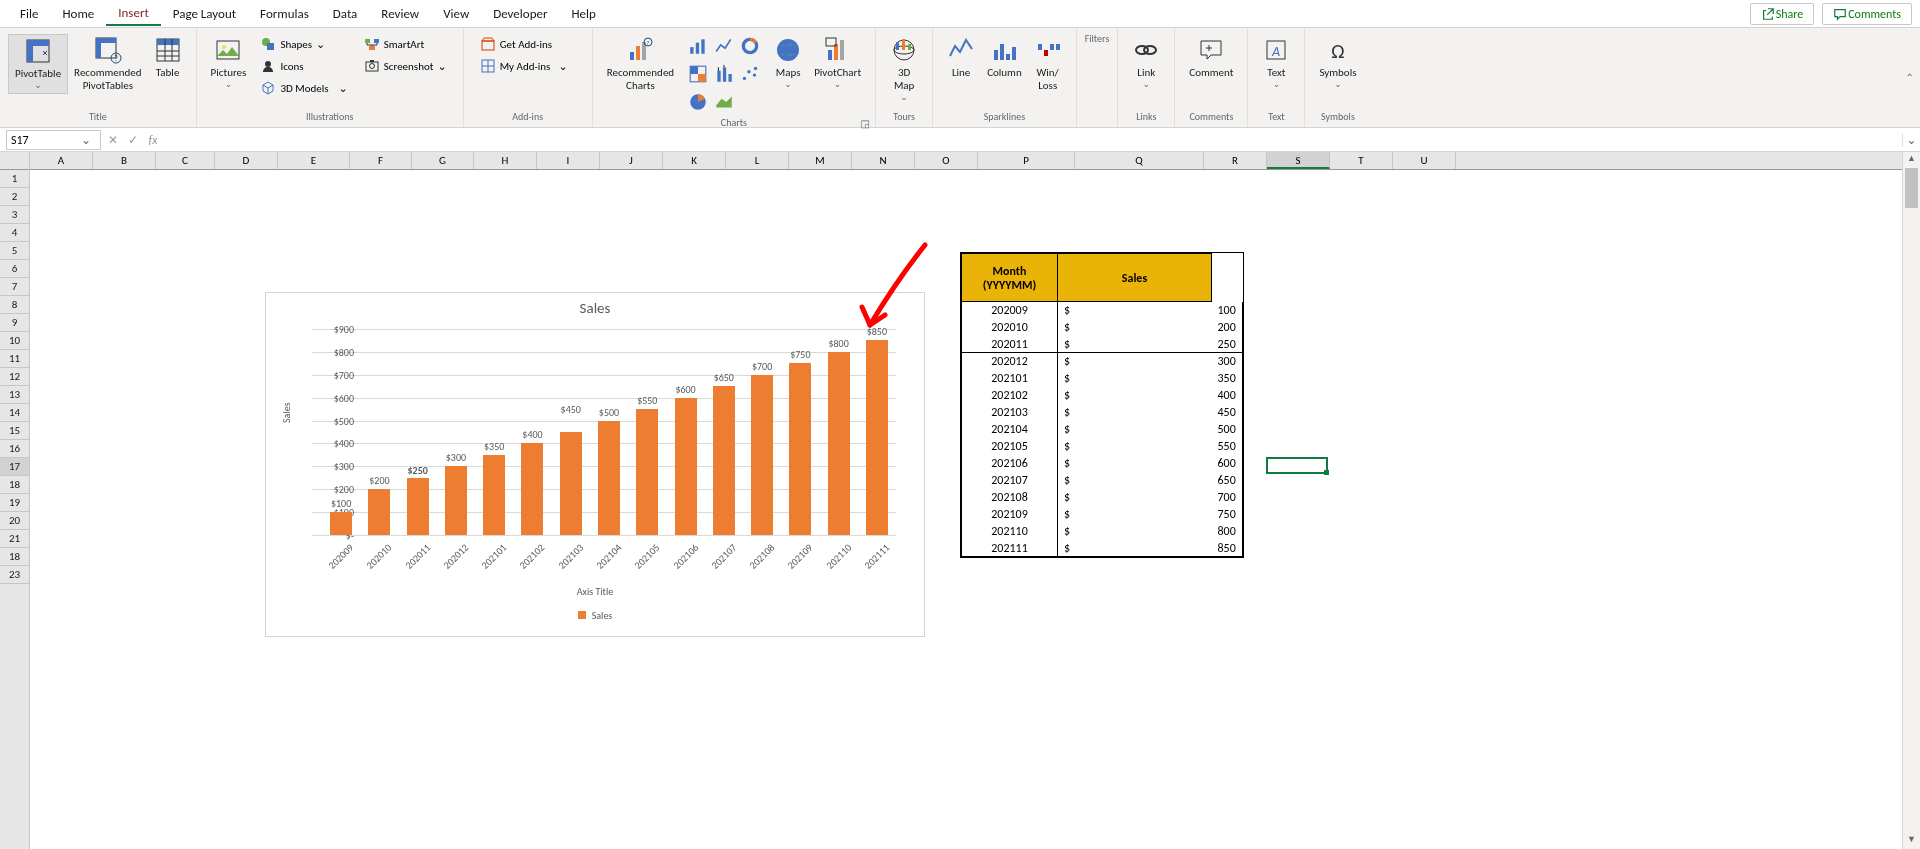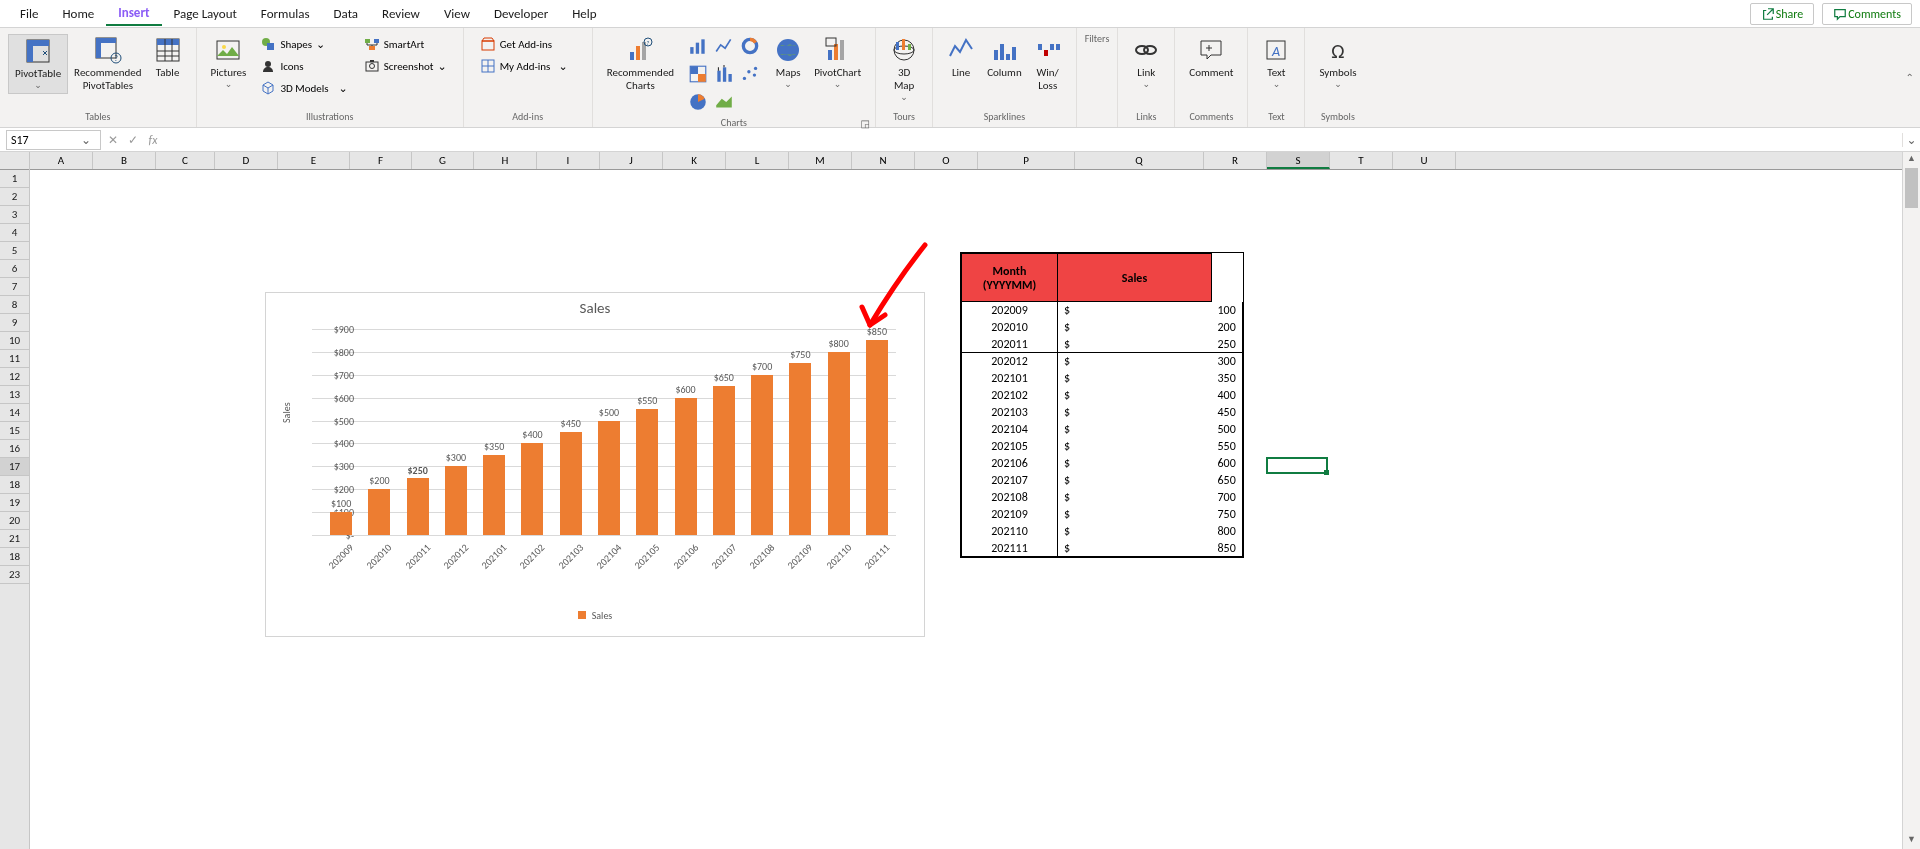--- a/index.html
+++ b/index.html
@@ -1,21 +1,21 @@
 <!DOCTYPE html>
 <html><head>
 <meta charset="utf-8">
 <style>
 *{margin:0;padding:0;box-sizing:border-box;font-family:"Segoe UI",Calibri,Arial,sans-serif}
 body{background:#fff;font-size:12px;overflow:hidden}
 
 
 .tabline{display:flex;align-items:center;height:28px;padding:0 8px;background:#fff;border-bottom:1px solid #d4d4d4}
 .tab{padding:4px 12px;font-size:13px;color:#1a1a1a;cursor:pointer}
-.tab.active{color:#8b5cf6;font-weight:700;border-bottom:2px solid #107c41}
+.tab.active{color:#7f1d1d;font-weight:400;border-bottom:2px solid #107c41}
 .spacer{flex:1}
 .hbtn{display:flex;align-items:center;gap:1px;border:1px solid #c8c8c8;border-radius:2px;padding:3px 10px;font-size:12px;margin-left:8px;cursor:pointer;color:#0f7b0f}
 .hbtn svg{width:14px;height:14px}
 
 
 .ribbon{display:flex;background:#f3f2f1;border-bottom:1px solid #d4d4d4;height:100px}
 .group{display:flex;flex-direction:column;align-items:center;border-right:1px solid #e1dfdd;padding:2px 8px}
 .group-controls{display:flex;align-items:flex-start;flex:1;padding-top:4px}
 .group-label{font-size:10px;color:#666;padding:2px 0;position:relative;width:100%;text-align:center}
 .dlaunch{position:absolute;right:-4px;bottom:2px;width:12px;height:12px;display:flex;align-items:center;justify-content:center;cursor:pointer}
@@ -69,21 +69,21 @@
 .xaxislabel{position:absolute;left:0;right:0;top:292px;text-align:center;font-size:10px;color:#595959}
 .legend{position:absolute;left:0;right:0;top:316px;text-align:center;font-size:10px;color:#595959}
 .legend .sw{display:inline-block;width:8px;height:8px;background:#ed7d31;margin-right:6px}
 
 
 .arrow{position:absolute;left:805px;top:70px;width:100px;height:100px;pointer-events:none}
 
 
 .dtable{position:absolute;left:930px;top:82px;border:1px solid #000;background:#fff}
 .dtable table{border-collapse:collapse}
-.dtable th{background:#ef4444;border:1px solid #000;font-size:12px;font-weight:bold;padding:4px 6px;text-align:center}
+.dtable th{background:#eab308;border:1px solid #000;font-size:12px;font-weight:bold;padding:4px 6px;text-align:center}
 .dtable th.m{width:96px;height:48px}
 .dtable th.s{width:154px}
 .dtable td{border-left:1px solid #000;border-right:1px solid #000;font-size:12px;padding:1px 6px;height:17px}
 .dtable td.m{text-align:center}
 .dtable td.cur{text-align:left;border-right:none;width:14px}
 .dtable td.v{text-align:center;border-left:none}
 .dtable tr.sep td{border-bottom:1px solid #000}
 .dtable tr:last-child td{border-bottom:1px solid #000}
 </style>
 </head>
@@ -145,21 +145,21 @@
             <rect x="3" y="3" width="22" height="22" fill="none" stroke="#333"></rect>
             <rect x="3" y="3" width="22" height="6" fill="#4472c4"></rect>
             <line x1="3" y1="15" x2="25" y2="15" stroke="#333"></line>
             <line x1="3" y1="20" x2="25" y2="20" stroke="#333"></line>
             <line x1="11" y1="3" x2="11" y2="25" stroke="#333"></line>
             <line x1="18" y1="3" x2="18" y2="25" stroke="#333"></line>
           </svg>
         <span>Table</span>
       </div>
     </div>
-    <div class="group-label">Tables</div>
+    <div class="group-label">Title</div>
   </div>
 
   <div class="group">
     <div class="group-controls">
       <div class="big">
         <svg viewBox="0 0 28 28">
             <rect x="3" y="5" width="22" height="18" fill="none" stroke="#333"></rect>
             <circle cx="10" cy="11" r="2" fill="#f9d949"></circle>
             <path d="M3 20l6-6 4 4 5-7 7 9z" fill="#70ad47"></path>
           </svg>
@@ -564,21 +564,21 @@
             <div class="bar" style="left: 132.933px; height: 68.6667px;"></div>
             <div class="dlabel" style="left: 143.933px; bottom: 70.6667px;">$300</div>
             <div class="xcat" style="left: 149.933px; top: 212px;">202012</div>
             <div class="bar" style="left: 171.2px; height: 80.1111px;"></div>
             <div class="dlabel" style="left: 182.2px; bottom: 82.1111px;">$350</div>
             <div class="xcat" style="left: 188.2px; top: 212px;">202101</div>
             <div class="bar" style="left: 209.467px; height: 91.5556px;"></div>
             <div class="dlabel" style="left: 220.467px; bottom: 93.5556px;">$400</div>
             <div class="xcat" style="left: 226.467px; top: 212px;">202102</div>
             <div class="bar" style="left: 247.733px; height: 103px;"></div>
-            <div class="dlabel" style="left: 258.733px; bottom: 105px;">$450</div>
+            <div class="dlabel" style="left: 258.733px; bottom: 119px;">$450</div>
             <div class="xcat" style="left: 264.733px; top: 212px;">202103</div>
             <div class="bar" style="left: 286px; height: 114.444px;"></div>
             <div class="dlabel" style="left: 297px; bottom: 116.444px;">$500</div>
             <div class="xcat" style="left: 303px; top: 212px;">202104</div>
             <div class="bar" style="left: 324.267px; height: 125.889px;"></div>
             <div class="dlabel" style="left: 335.267px; bottom: 127.889px;">$550</div>
             <div class="xcat" style="left: 341.267px; top: 212px;">202105</div>
             <div class="bar" style="left: 362.533px; height: 137.333px;"></div>
             <div class="dlabel" style="left: 373.533px; bottom: 139.333px;">$600</div>
             <div class="xcat" style="left: 379.533px; top: 212px;">202106</div>
@@ -591,20 +591,21 @@
             <div class="bar" style="left: 477.333px; height: 171.667px;"></div>
             <div class="dlabel" style="left: 488.333px; bottom: 173.667px;">$750</div>
             <div class="xcat" style="left: 494.333px; top: 212px;">202109</div>
             <div class="bar" style="left: 515.6px; height: 183.111px;"></div>
             <div class="dlabel" style="left: 526.6px; bottom: 185.111px;">$800</div>
             <div class="xcat" style="left: 532.6px; top: 212px;">202110</div>
             <div class="bar" style="left: 553.867px; height: 194.556px;"></div>
             <div class="dlabel" style="left: 564.867px; bottom: 196.556px;">$850</div>
             <div class="xcat" style="left: 570.867px; top: 212px;">202111</div>
           </div>
+        <div class="xaxislabel">Axis Title</div>
         <div class="legend"><span class="sw"></span><span>Sales</span></div>
       </div>
 
       <svg class="arrow" viewBox="0 0 100 100">
         <path d="M90 5 C 70 30, 50 60, 35 85" fill="none" stroke="#ff0000" stroke-width="5" stroke-linecap="round"></path>
         <path d="M35 85 l-8-18 M35 85 l15-10" fill="none" stroke="#ff0000" stroke-width="5" stroke-linecap="round"></path>
       </svg>
 
       <div class="dtable">
         <table>

